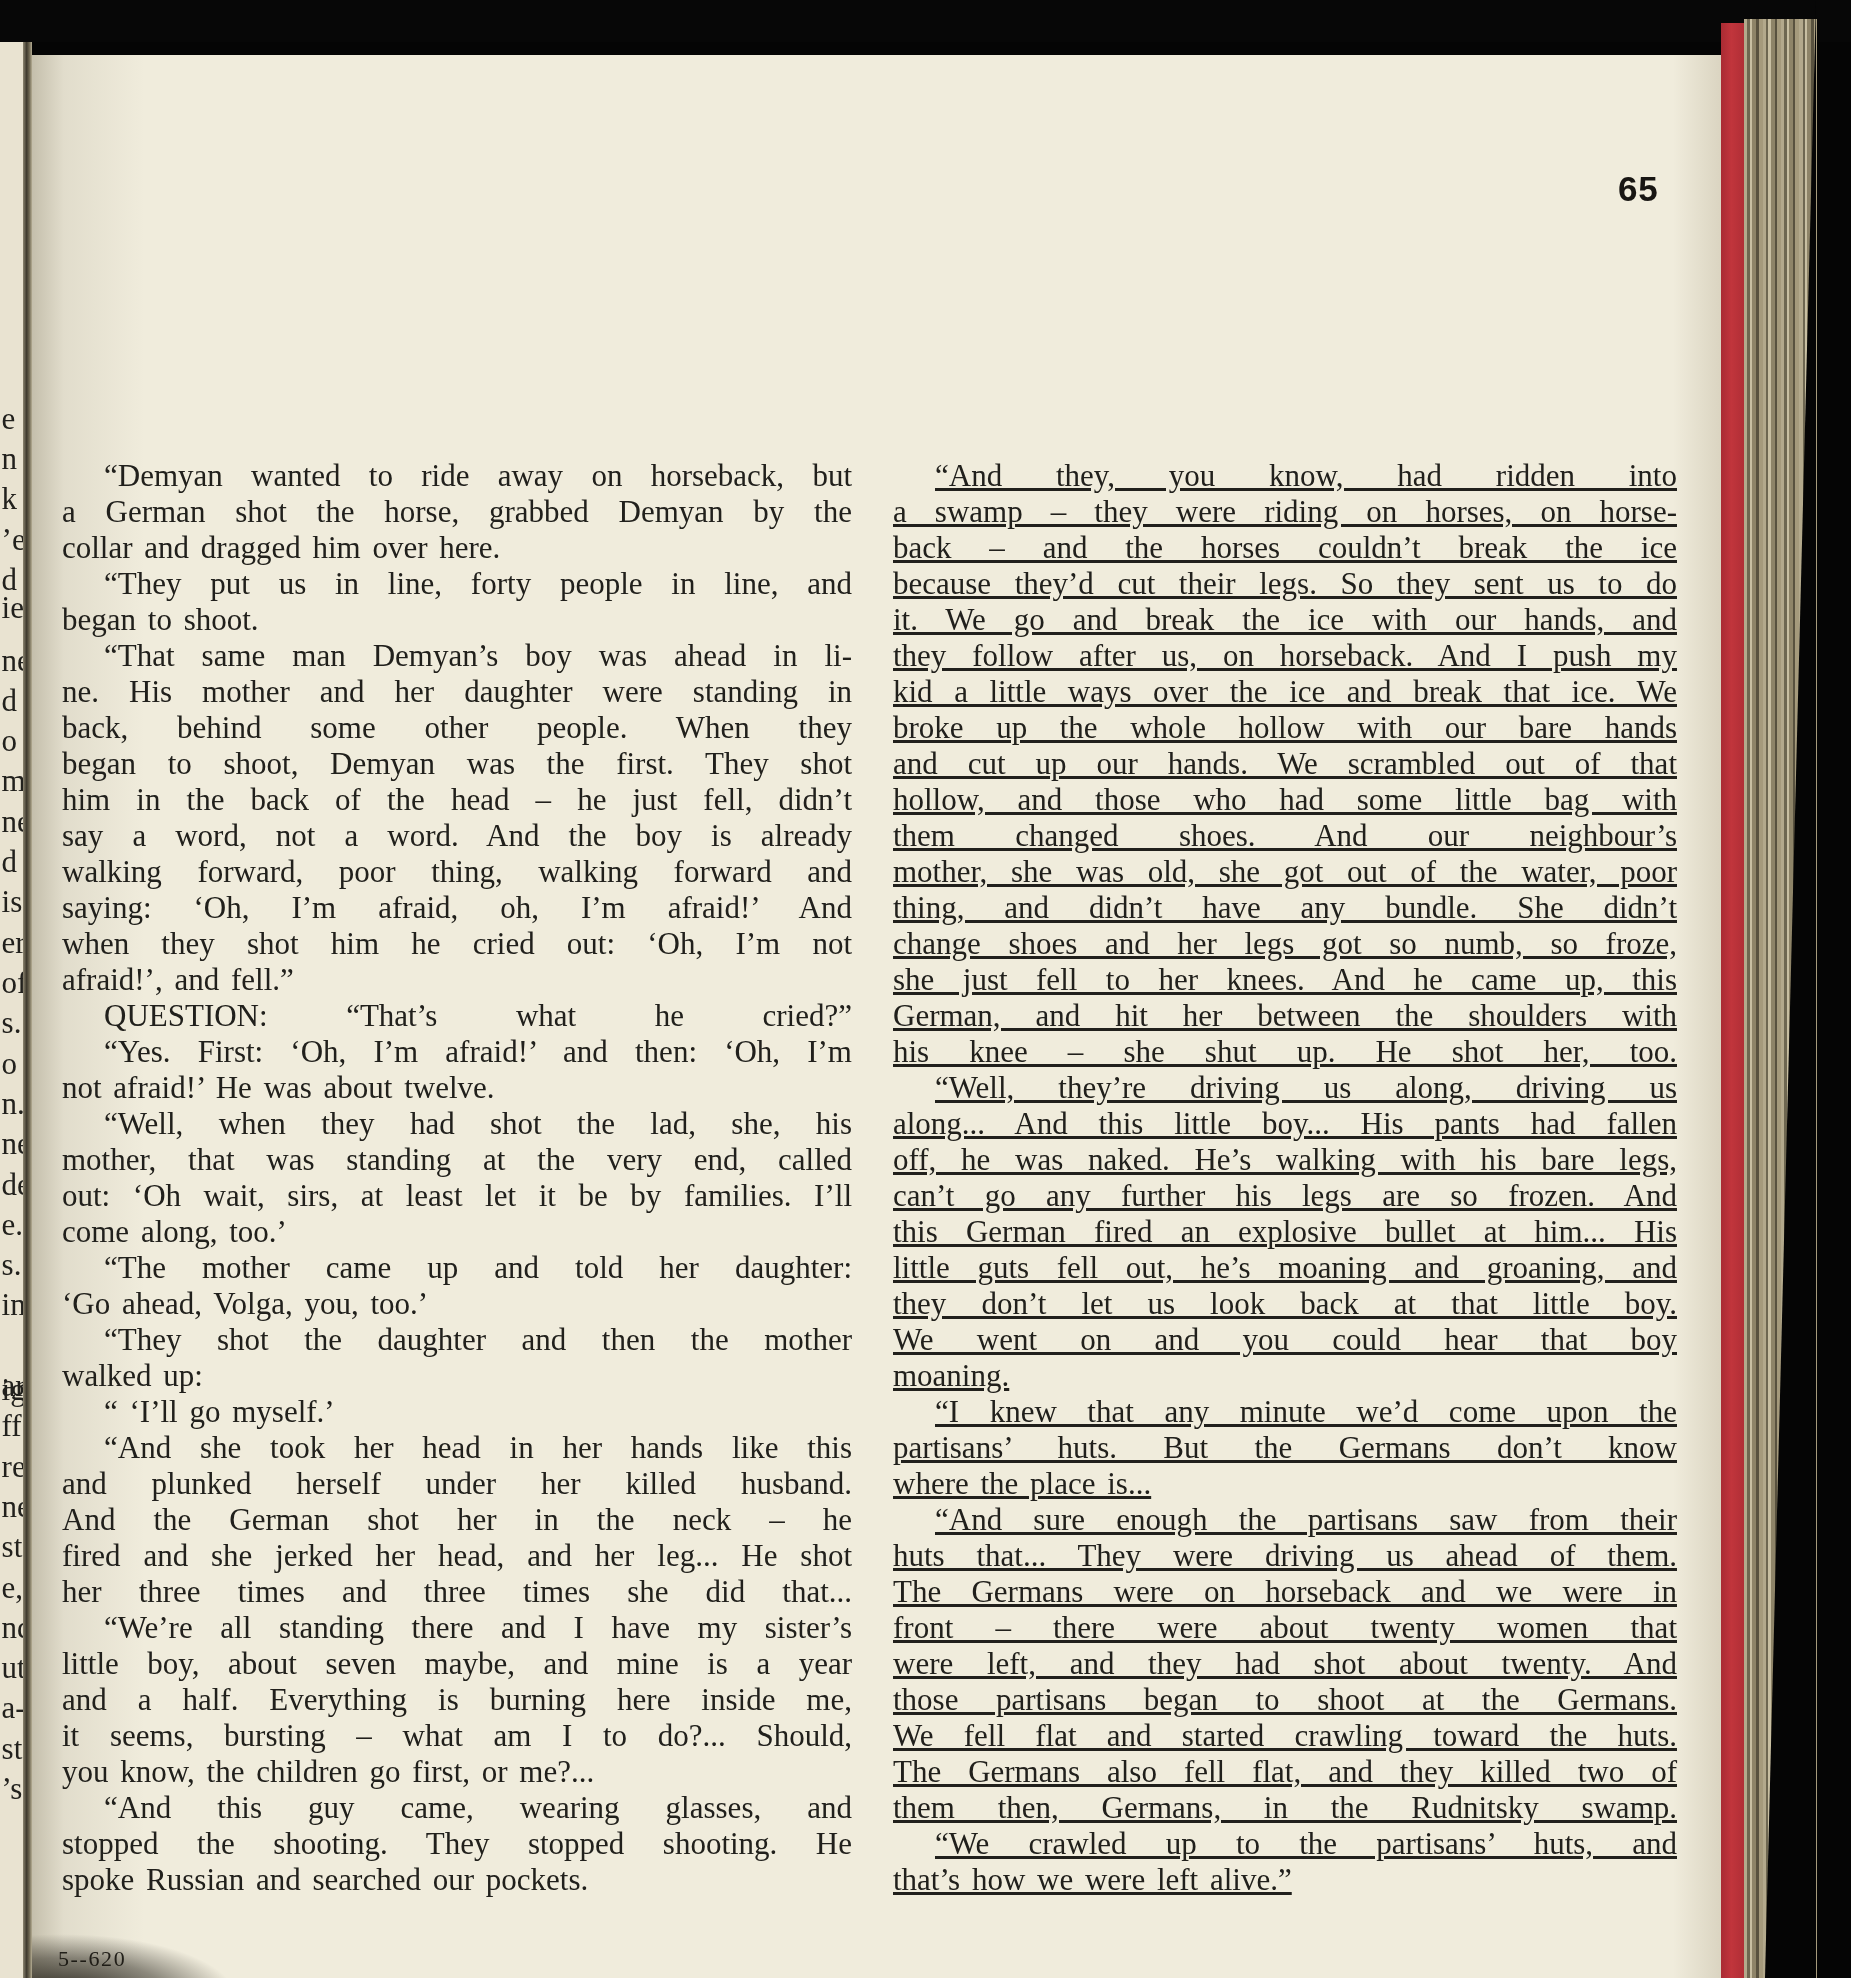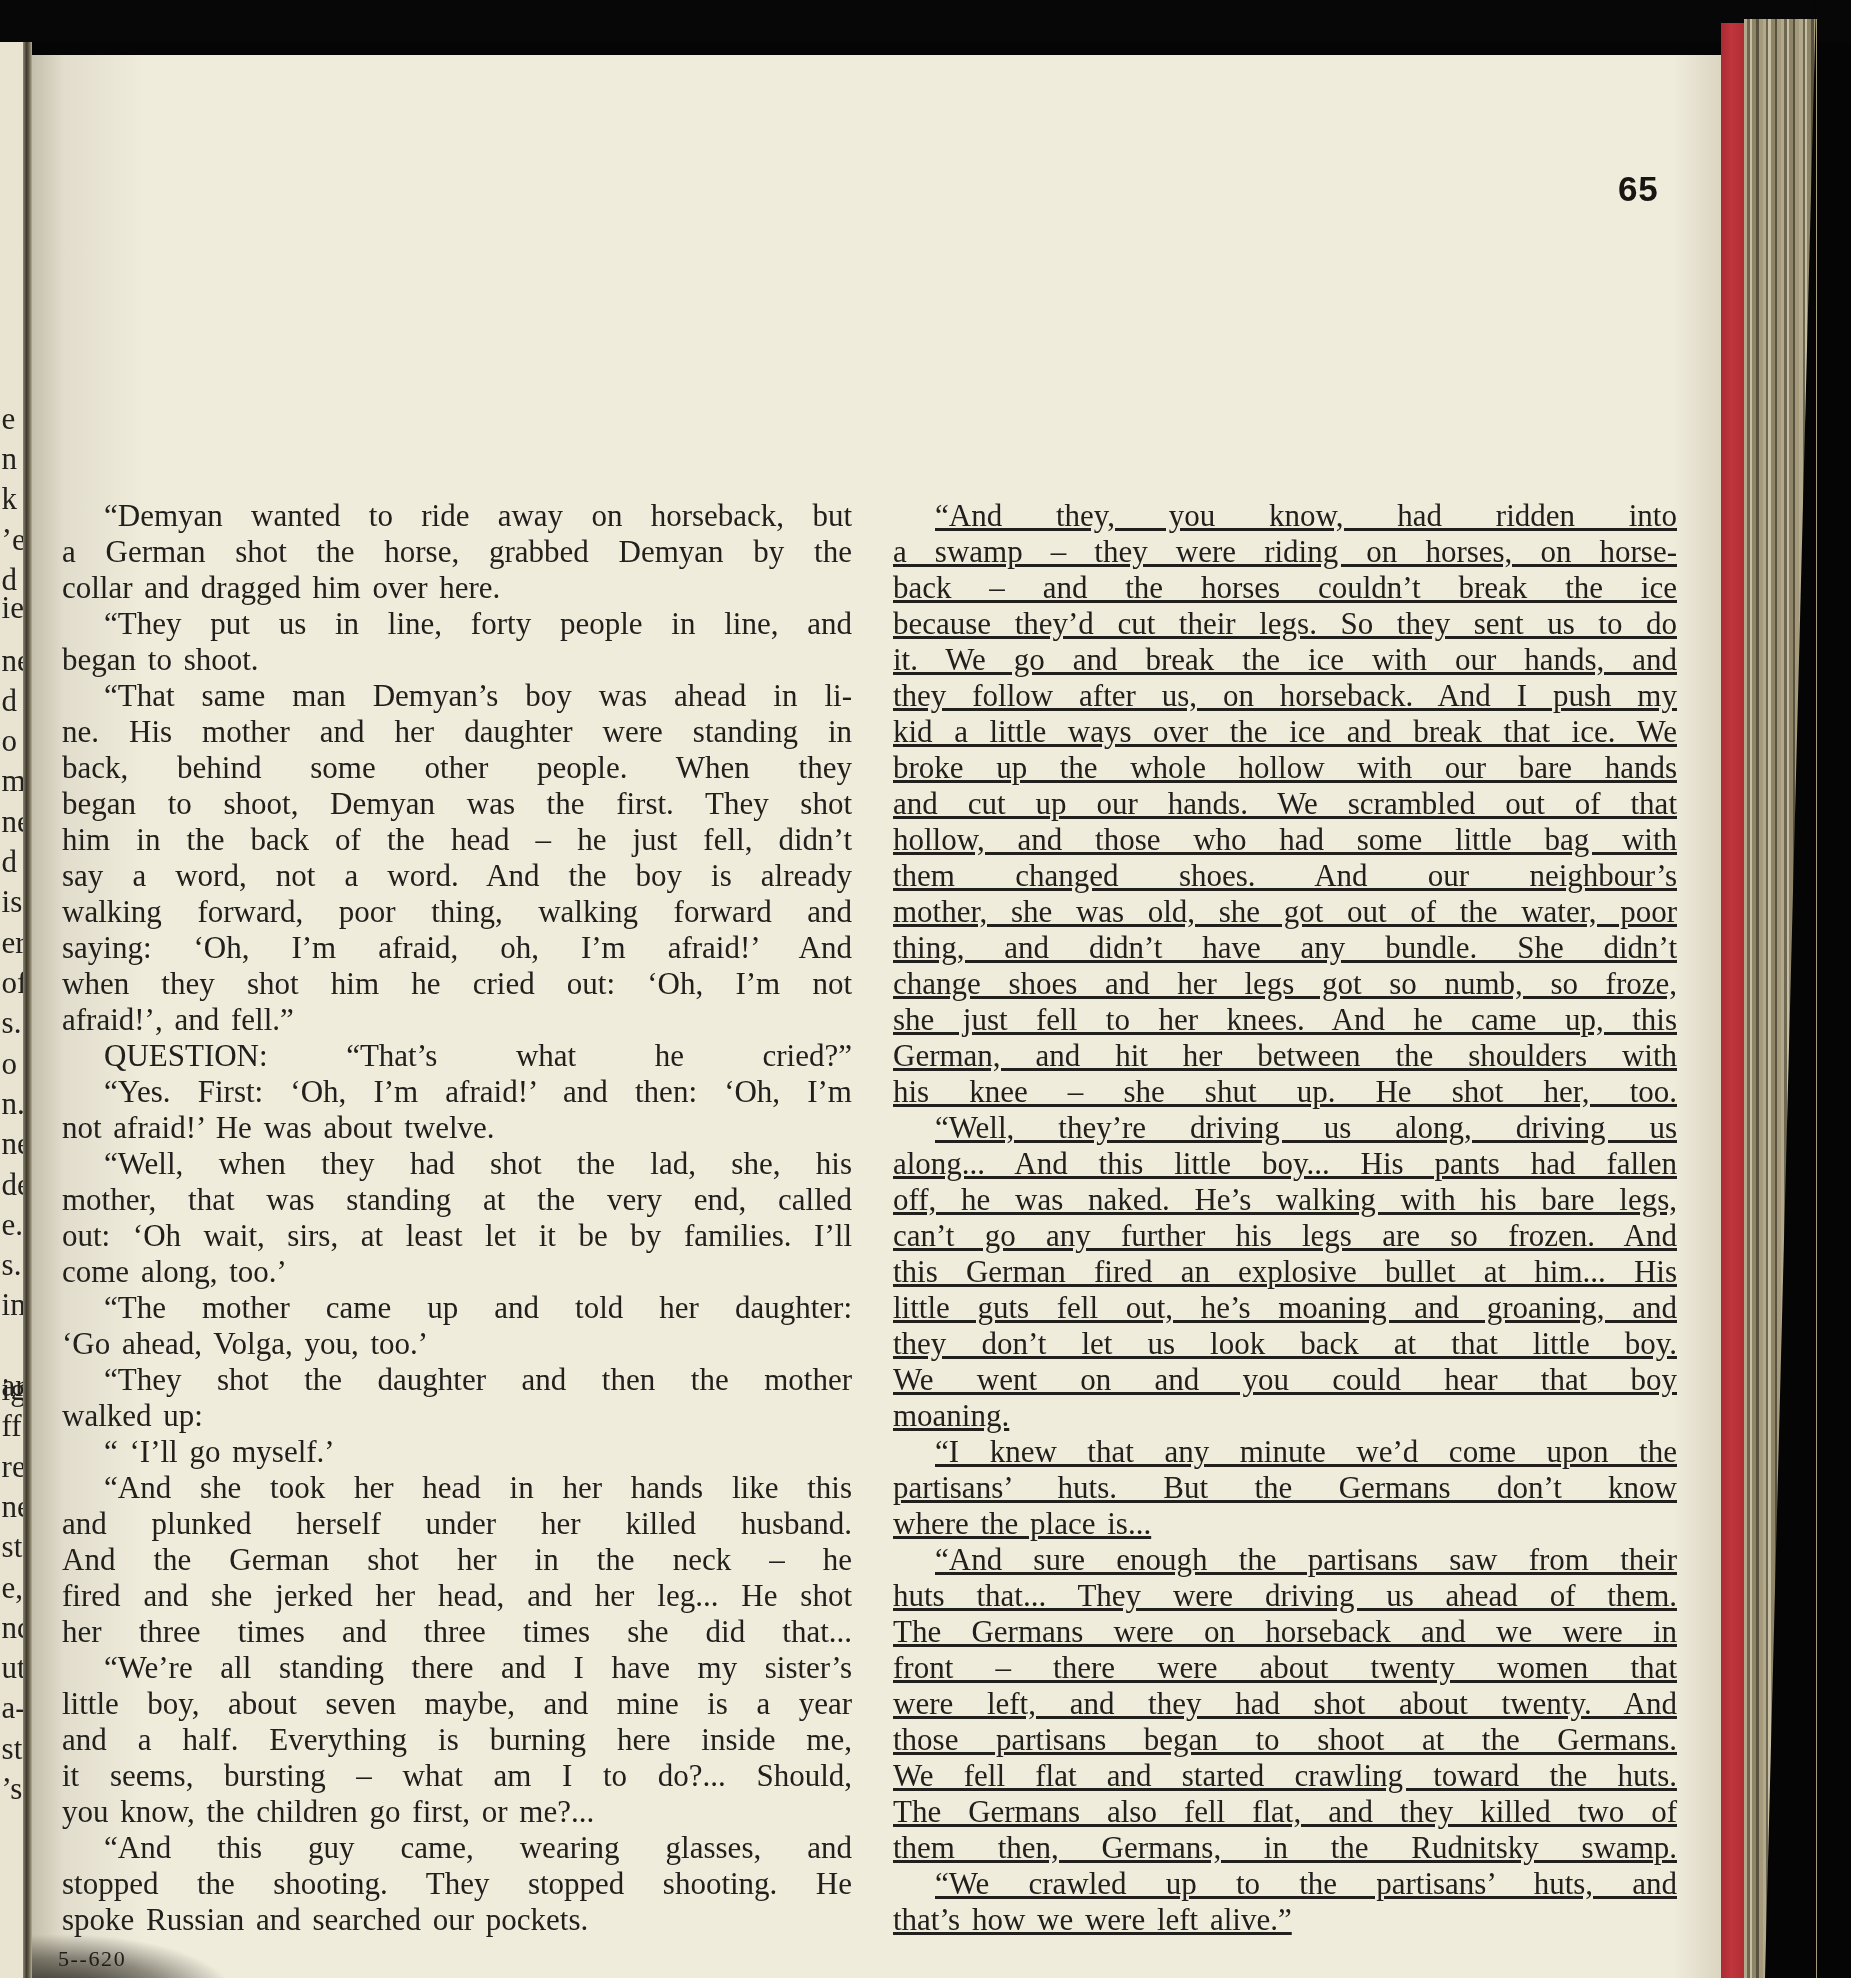--- a/index.html
+++ b/index.html
@@ -43,21 +43,20 @@
   }
   .page-number{
     position:absolute;left:1586px;top:114px;
     font-family:"Liberation Sans", sans-serif;
     font-weight:bold;font-size:35px;color:#181613;letter-spacing:0.8px;
   }
   .column{
     position:absolute;top:403px;
     font-size:31px;line-height:36px;color:#21201c;
     word-spacing:1.6px;
-    margin-top:40px;
   }
   .column.left{left:30px;width:790px;}
   .column.right{left:861px;width:784px;text-decoration:underline;}
   .para{margin:0;}
   .line{
     text-align:justify;
     text-align-last:justify;
   }
   .line.first{text-indent:42px;}
   .line.last{

